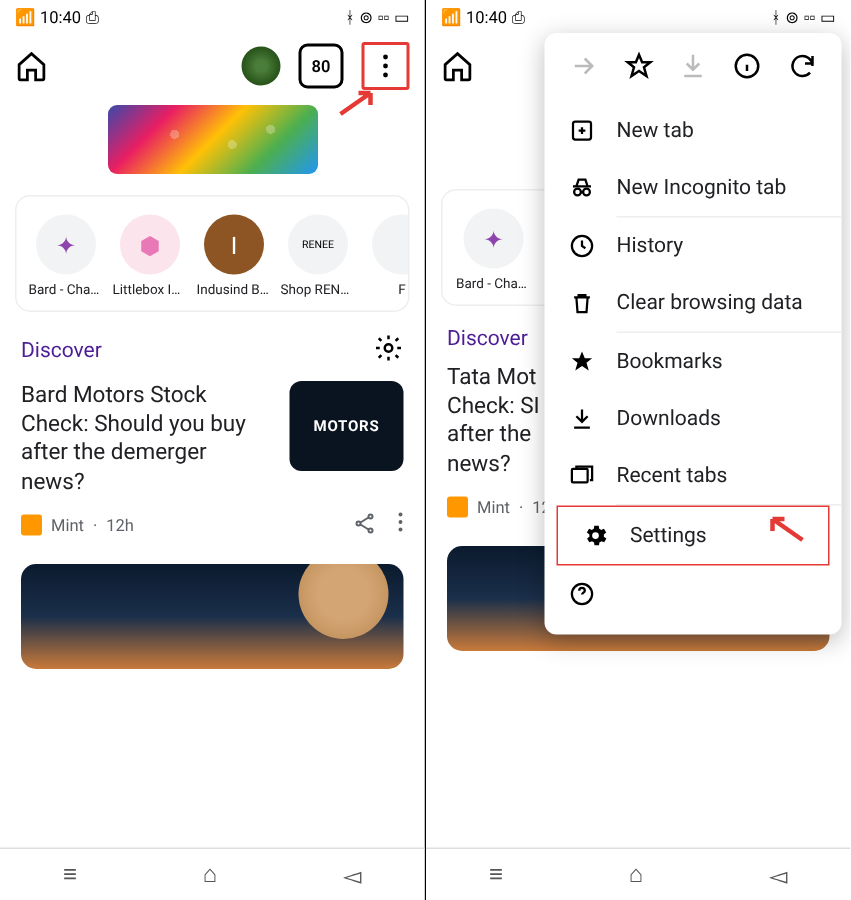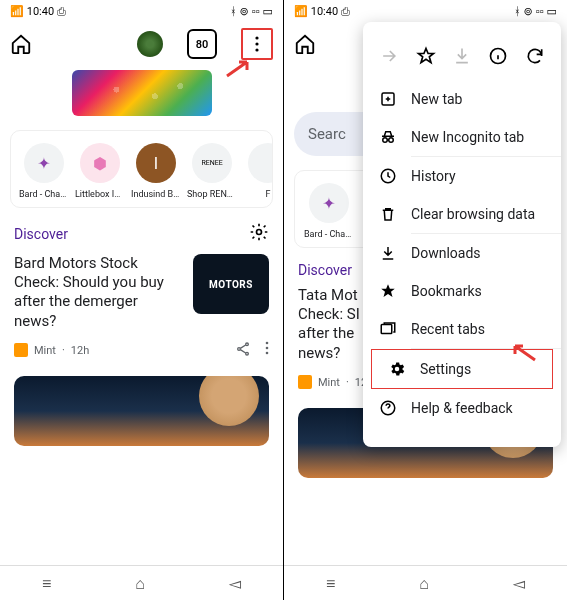--- a/index.html
+++ b/index.html
@@ -1,20 +1,20 @@
 <!DOCTYPE html>
 <html><head>
 <meta charset="utf-8">
 <style>
 body{margin:0;font-family:Roboto,Arial,sans-serif;background:#fff;display:flex;width:567px;height:600px;overflow:hidden}
 .panel{width:283px;height:600px;background:#fff;position:relative;overflow:hidden}
 .divider{width:1px;background:#000}
 .status{height:18px;display:flex;align-items:center;justify-content:space-between;padding:2px 10px;font-size:11px;color:#000}
 .status-left,.status-right{display:flex;align-items:center;gap:3px}
-.topbar{height:44px;display:flex;align-items:center;padding:0 10px;gap:24px}
+.topbar{height:44px;display:flex;align-items:center;padding:0 10px;gap:12px}
 .home-ic{width:22px;height:22px}
 .avatar{width:26px;height:26px;border-radius:50%;background:radial-gradient(circle,#4a7c3a 20%,#2d5a1e 60%,#1a3d0f);margin-left:auto}
 .tabcount{width:26px;height:26px;border:2px solid #000;border-radius:6px;display:flex;align-items:center;justify-content:center;font-size:11px;font-weight:600}
 .kebab{width:28px;height:28px;display:flex;align-items:center;justify-content:center}
 .kebab-box{border:2px solid #e53935;border-radius:2px}
 .red-arrow{position:absolute;top:58px;right:28px;width:30px;height:20px;pointer-events:none}
 .red-arrow svg{width:100%;height:100%}
 .doodle{width:140px;height:46px;margin:4px auto 10px;border-radius:6px;background:linear-gradient(135deg,#3949ab 0%,#e91e63 25%,#ffc107 50%,#4caf50 75%,#2196f3 100%);position:relative}
 .doodle::after{content:"";position:absolute;inset:6px;background:radial-gradient(circle at 30% 40%,#fff4 3px,transparent 3px),radial-gradient(circle at 60% 60%,#fff4 3px,transparent 3px),radial-gradient(circle at 80% 30%,#fff4 3px,transparent 3px)}
 .search{margin:0 10px;height:44px;background:#e9ecf5;border-radius:22px;display:flex;align-items:center;padding:0 14px;gap:10px}
@@ -30,21 +30,21 @@
 .card-title{font-size:15px;color:#202124;line-height:1.28;flex:1}
 .card-img{width:76px;height:60px;border-radius:8px;background:#0a1420;display:flex;align-items:center;justify-content:center;color:#fff;font-size:10px;font-weight:700;letter-spacing:0.5px}
 .card-meta{display:flex;align-items:center;padding:0 14px 10px;gap:6px;font-size:11px;color:#5f6368}
 .mint{width:14px;height:14px;background:#ff9800;border-radius:2px}
 .card-actions{margin-left:auto;display:flex;gap:14px}
 .bigimg{margin:6px 14px 0;height:70px;border-radius:10px;background:linear-gradient(180deg,#0b1a2e 0%,#1a2f4a 50%,#c97a3a 100%);position:relative;overflow:hidden}
 .bigimg::after{content:"";position:absolute;right:10px;top:-10px;width:60px;height:60px;border-radius:50%;background:radial-gradient(circle,#d4a574 40%,#b8864f 100%)}
 .navbar{position:absolute;bottom:0;left:0;right:0;height:34px;border-top:1px solid #ddd;display:flex;align-items:center;justify-content:space-around;background:#fff}
 .navbar span{color:#555}
 
-.menu{position:absolute;top:22px;right:6px;width:198px;background:#fff;border-radius:8px;box-shadow:0 4px 16px rgba(0,0,0,.25);padding:20px 0;z-index:10}
+.menu{position:absolute;top:22px;right:6px;width:198px;background:#fff;border-radius:8px;box-shadow:0 4px 16px rgba(0,0,0,.25);padding:8px 0;z-index:10}
 .menu-top{display:flex;align-items:center;justify-content:space-around;padding:4px 8px 10px}
 .menu-top svg{width:20px;height:20px}
 .menu-item{display:flex;align-items:center;gap:14px;padding:10px 16px;font-size:14px;color:#202124}
 .menu-item svg{width:18px;height:18px;flex-shrink:0}
 .menu-sep{border-top:1px solid #eee;margin:0 0 0 48px}
 .settings-box{border:1.5px solid #e53935;margin:0 8px}
 .settings-arrow{position:absolute;top:342px;right:30px;width:28px;height:20px;pointer-events:none;z-index:11}
 .panel2 .search{width:52px;border-radius:22px 0 0 22px}
 .panel2 .shortcuts{width:72px;overflow:hidden}
 .panel2 .card-title,.panel2 .discover,.panel2 .card-meta,.panel2 .bigimg{opacity:1}
@@ -174,23 +174,20 @@
       </div>
   </div>
 
   <div class="topbar">
     <span class="home-ic"><svg viewBox="0 0 24 24" fill="none" stroke="#000" stroke-width="2">
           <path d="M3 11l9-8 9 8v10a1 1 0 01-1 1h-5v-7h-6v7H4a1 1 0 01-1-1z"></path>
         </svg></span>
   </div>
 
   <div style="height:46px"></div>
-  <div class="search">
-      <span class="search-text">Searc</span>
-    </div>
 
   <div class="shortcuts">
     <div class="sc">
         <div class="sc-circle" style="color:#8e44ad">✦</div>
         <div class="sc-label">Bard - Chat ...</div>
       </div>
   </div>
 
   <div class="discover">
       <span class="discover-lbl">Discover</span>
@@ -266,30 +263,30 @@
         <span>History</span>
       </div>
     <div class="menu-item">
         <svg viewBox="0 0 24 24" fill="none" stroke="#000" stroke-width="2">
           <path d="M5 7h14M9 7V5h6v2M7 7l1 13h8l1-13"></path>
         </svg>
         <span>Clear browsing data</span>
       </div>
     <div class="menu-sep"></div>
     <div class="menu-item">
-        <svg viewBox="0 0 24 24" fill="none" stroke="#000" stroke-width="2">
-          <path d="M12 4v11M7 10l5 5 5-5M5 20h14"></path>
-        </svg>
-        <span>Downloads</span>
-      </div>
-    <div class="menu-item">
         <svg viewBox="0 0 24 24" fill="#000">
           <path d="M12 3l2.5 6H21l-5 4 2 7-6-4-6 4 2-7-5-4h6.5z"></path>
         </svg>
         <span>Bookmarks</span>
+      </div>
+    <div class="menu-item">
+        <svg viewBox="0 0 24 24" fill="none" stroke="#000" stroke-width="2">
+          <path d="M12 4v11M7 10l5 5 5-5M5 20h14"></path>
+        </svg>
+        <span>Downloads</span>
       </div>
     <div class="menu-item">
         <svg viewBox="0 0 24 24" fill="none" stroke="#000" stroke-width="2">
           <rect x="3" y="6" width="14" height="12" rx="1"></rect>
           <path d="M7 6V4h14v12h-2"></path>
         </svg>
         <span>Recent tabs</span>
       </div>
     <div class="menu-sep"></div>
     <div class="settings-box">
@@ -298,21 +295,20 @@
             <path d="M19.4 13a7.8 7.8 0 000-2l2.1-1.6-2-3.4-2.5 1a7.6 7.6 0 00-1.7-1l-.4-2.6h-4l-.4 2.6a7.6 7.6 0 00-1.7 1l-2.5-1-2 3.4L6.6 11a7.8 7.8 0 000 2l-2.1 1.6 2 3.4 2.5-1a7.6 7.6 0 001.7 1l.4 2.6h4l.4-2.6a7.6 7.6 0 001.7-1l2.5 1 2-3.4zM12 15a3 3 0 110-6 3 3 0 010 6z"></path>
           </svg>
           <span>Settings</span>
         </div>
     </div>
     <div class="menu-item">
         <svg viewBox="0 0 24 24" fill="none" stroke="#000" stroke-width="2">
           <circle cx="12" cy="12" r="9"></circle>
           <path d="M9.5 9a2.5 2.5 0 115 0c0 1.5-2.5 2-2.5 3.5M12 17h.01"></path>
         </svg>
-        <span>Help &amp; feedback</span>
       </div>
   </div>
   <div class="settings-arrow"><svg viewBox="0 0 28 20">
         <path d="M26 18 L6 4 M6 4 L14 4 M6 4 L6 12" stroke="#e53935" stroke-width="3" fill="none"></path>
       </svg></div>
 
   <div class="navbar">
     <span>≡</span>
     <span>⌂</span>
     <span>◅</span>

